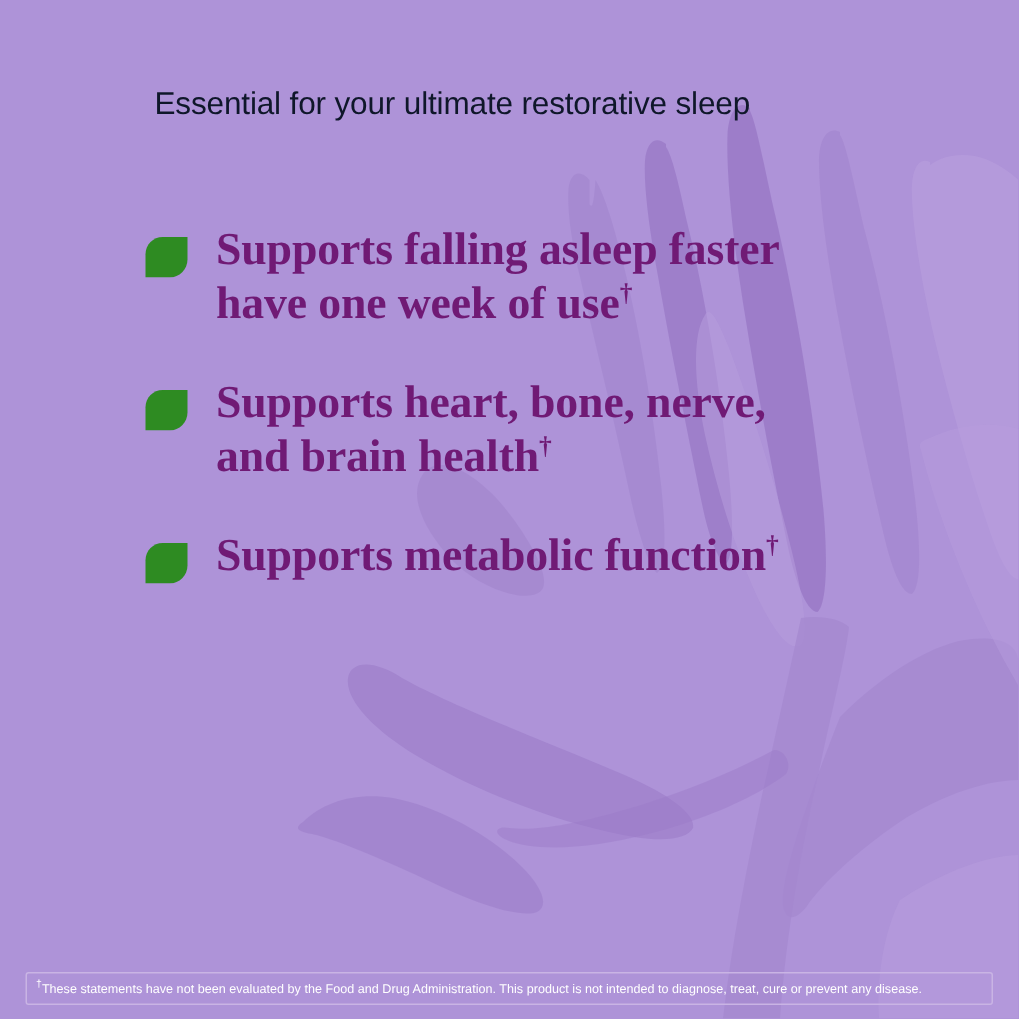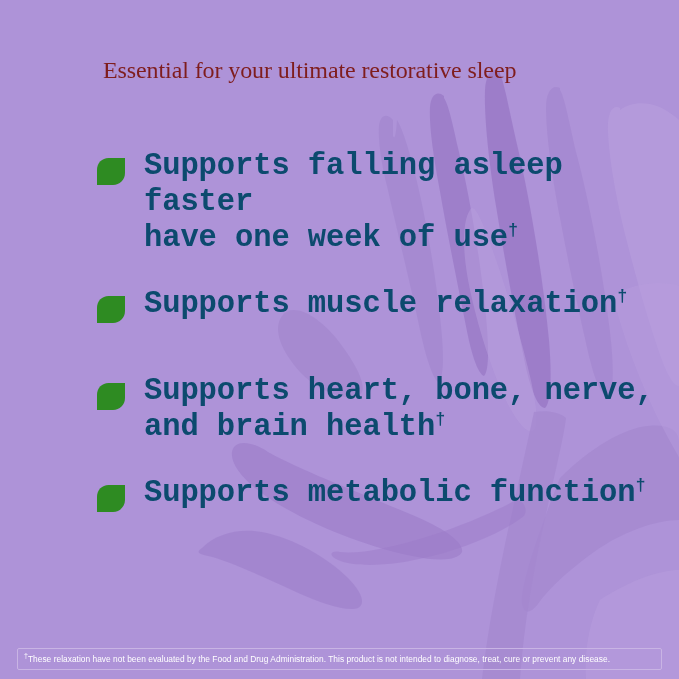--- a/index.html
+++ b/index.html
@@ -31,23 +31,23 @@
     height: 679px;
     pointer-events: none;
   }
 
   
   .headline {
     position: absolute;
     left: 103px;
     top: 56px;
     width: 540px;
-    color: #7f1d1d;
-    font-family: Liberation Serif, serif;
-    font-size: 24px;
+    color: #0f172a;
+    font-family: Liberation Sans, sans-serif;
+    font-size: 21px;
     font-weight: 400;
     letter-spacing: -0.1px;
     line-height: 28px;
     white-space: nowrap;
   }
 
   
   .claims {
     position: absolute;
     left: 96px;
@@ -70,22 +70,22 @@
     position: absolute;
     left: 0px;
     top: 9px;
     width: 30px;
     height: 28px;
     display: block;
   }
 
   .claim-text {
     display: block;
-    color: #0c4a6e;
-    font-family: Liberation Mono, monospace;
+    color: #701a75;
+    font-family: Liberation Serif, serif;
     font-size: 30.5px;
     font-weight: 700;
     line-height: 36px;
     letter-spacing: -0.1px;
   }
 
   .claim-text .dag {
     font-size: 17px;
     vertical-align: super;
     line-height: 0;
@@ -208,29 +208,20 @@
       <svg class="leaf-icon" viewBox="0 0 30 28" xmlns="http://www.w3.org/2000/svg">
         <path d="M29 1 L29 16 C29 22.6 23.6 28 17 28 L1 28 L1 12.5
                  C1 6.1 6.1 1 12.5 1 Z" fill="#2e8b22"></path>
       </svg>
       <span class="claim-text">
         <span>Supports falling asleep faster</span><br>
         <span>have one week of use</span><span class="dag">†</span>
       </span>
     </div>
 
-    <div class="claim c2">
-      <svg class="leaf-icon" viewBox="0 0 30 28" xmlns="http://www.w3.org/2000/svg">
-        <path d="M29 1 L29 16 C29 22.6 23.6 28 17 28 L1 28 L1 12.5
-                 C1 6.1 6.1 1 12.5 1 Z" fill="#2e8b22"></path>
-      </svg>
-      <span class="claim-text">
-        <span>Supports muscle relaxation</span><span class="dag">†</span>
-      </span>
-    </div>
 
     <div class="claim c3">
       <svg class="leaf-icon" viewBox="0 0 30 28" xmlns="http://www.w3.org/2000/svg">
         <path d="M29 1 L29 16 C29 22.6 23.6 28 17 28 L1 28 L1 12.5
                  C1 6.1 6.1 1 12.5 1 Z" fill="#2e8b22"></path>
       </svg>
       <span class="claim-text">
         <span>Supports heart, bone, nerve,</span><br>
         <span>and brain health</span><span class="dag">†</span>
       </span>
@@ -242,16 +233,16 @@
                  C1 6.1 6.1 1 12.5 1 Z" fill="#2e8b22"></path>
       </svg>
       <span class="claim-text">
         <span>Supports metabolic function</span><span class="dag">†</span>
       </span>
     </div>
 
   </div>
 
   <div class="disclaimer">
-    <span class="disclaimer-text"><span class="dag">†</span><span>These relaxation have not been evaluated by the Food and Drug Administration. This product is not intended to diagnose, treat, cure or prevent any disease.</span></span>
+    <span class="disclaimer-text"><span class="dag">†</span><span>These statements have not been evaluated by the Food and Drug Administration. This product is not intended to diagnose, treat, cure or prevent any disease.</span></span>
   </div>
 
 </div>
 
 </body></html>

